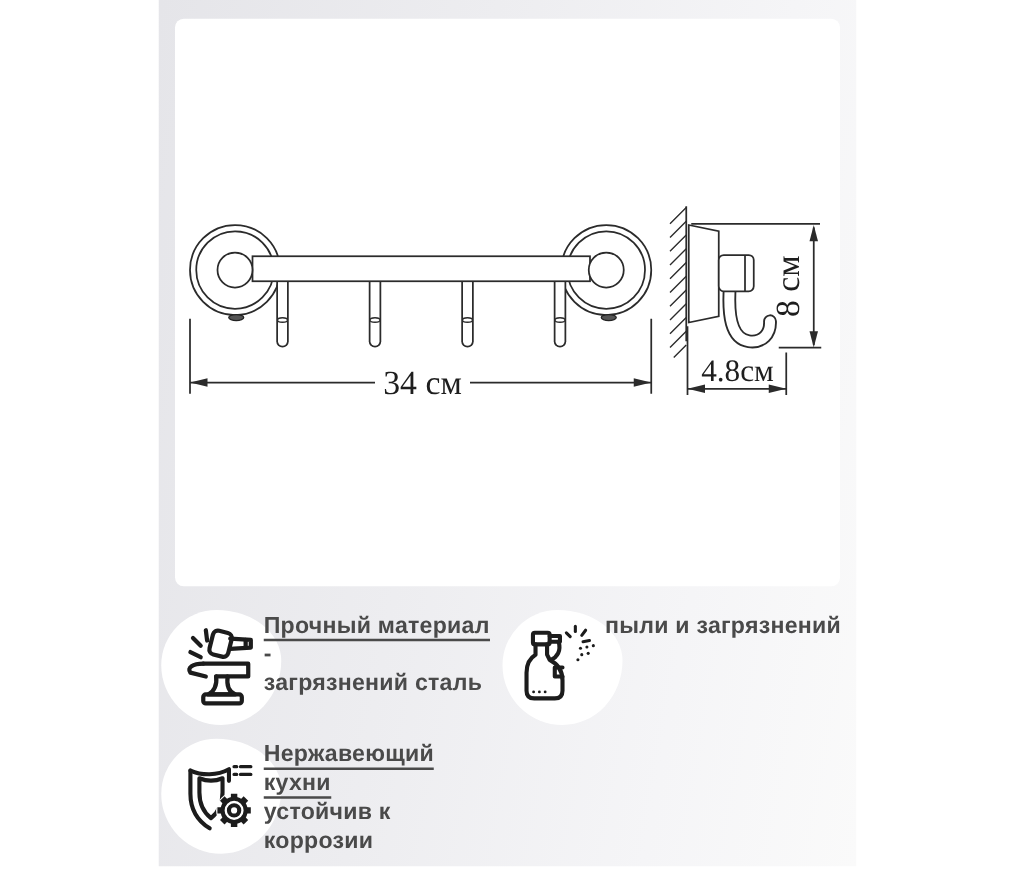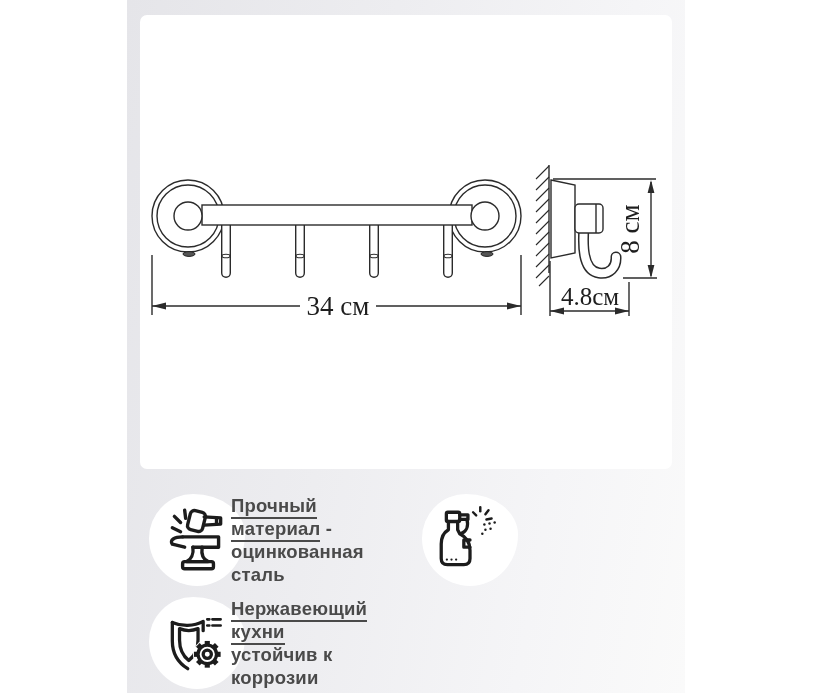--- a/index.html
+++ b/index.html
@@ -19,21 +19,21 @@
   }
   .drawing { position:absolute; left:0; top:0; }
   .dim-text {
     font-family:"Liberation Serif", serif;
     fill:#1e1e1e;
   }
   .features {
     position:absolute; left:127px; top:488px; width:558px; height:206px;
     display:grid; grid-template-columns:273px 285px; grid-template-rows:1fr 1fr;
   }
-  .feature { display:flex; align-items:center;padding-left:20px; }
+  .feature { display:flex; align-items:flex-start; }
   .blob {
     flex:0 0 auto; width:96px; height:92px; margin-left:2px;
     background:#ffffff;
     border-radius:46% 54% 50% 50% / 48% 44% 56% 52%;
     display:flex; align-items:center; justify-content:center;
   }
   .blob svg { display:block; }
   .ftext {
     margin-left:-14px; position:relative;
     font-weight:700; font-size:18.5px; line-height:23px;
@@ -135,21 +135,21 @@
           <path d="M55,14.5 V20.5"></path>
           <path d="M22,33 H57 V43 H32"></path>
           <path d="M22,33 C14,33 9,36 12,40 L24,43"></path>
           <path d="M32,43 C33,50 30,55 26,57 H47 C42,55 40,50 41,43"></path>
           <rect x="22" y="57" width="30" height="7" rx="2"></rect>
         </g>
       </svg>
     </div>
     <div class="ftext">
       <div><span class="u">Прочный материал</span><span> -</span></div>
-      <div>оцинкованная сталь</div>
+      <div>загрязнений сталь</div>
     </div>
   </div>
 
   <div class="feature">
     <div class="blob">
       <svg width="74" height="74" viewBox="0 0 72 72">
         <g fill="none" stroke="#1c1c1c" stroke-width="3.2" stroke-linecap="round" stroke-linejoin="round">
           <rect x="13" y="9" width="13" height="9" rx="1.5"></rect>
           <path d="M26,11.5 H34 V16 H26"></path>
           <path d="M33,16 C35,23 32,28 27,30"></path>
@@ -169,20 +169,21 @@
               <circle cx="55" cy="20" r="1.2"></circle>
               <circle cx="60" cy="19" r="1.2"></circle>
             <circle cx="51" cy="26" r="1.2"></circle>
               <circle cx="56" cy="25" r="1.2"></circle>
               <circle cx="48" cy="30" r="1.2"></circle>
           </g>
         </g>
       </svg>
     </div>
     <div class="ftext">
+      <div>пыли и загрязнений</div>
     </div>
   </div>
 
   <div class="feature">
     <div class="blob">
       <svg width="74" height="74" viewBox="0 0 72 72">
         <g fill="none" stroke="#1c1c1c" stroke-width="3.2" stroke-linecap="round" stroke-linejoin="round">
           <path d="M12,16 C21,20 33,20 42,15 V24"></path>
           <path d="M12,16 V34 C12,48 19,56 27,61"></path>
           <path d="M19,22 C25,24.5 31,24.5 37,22 V33 C37,43 33,49 28,53 C23,49 19,43 19,33 Z"></path>

